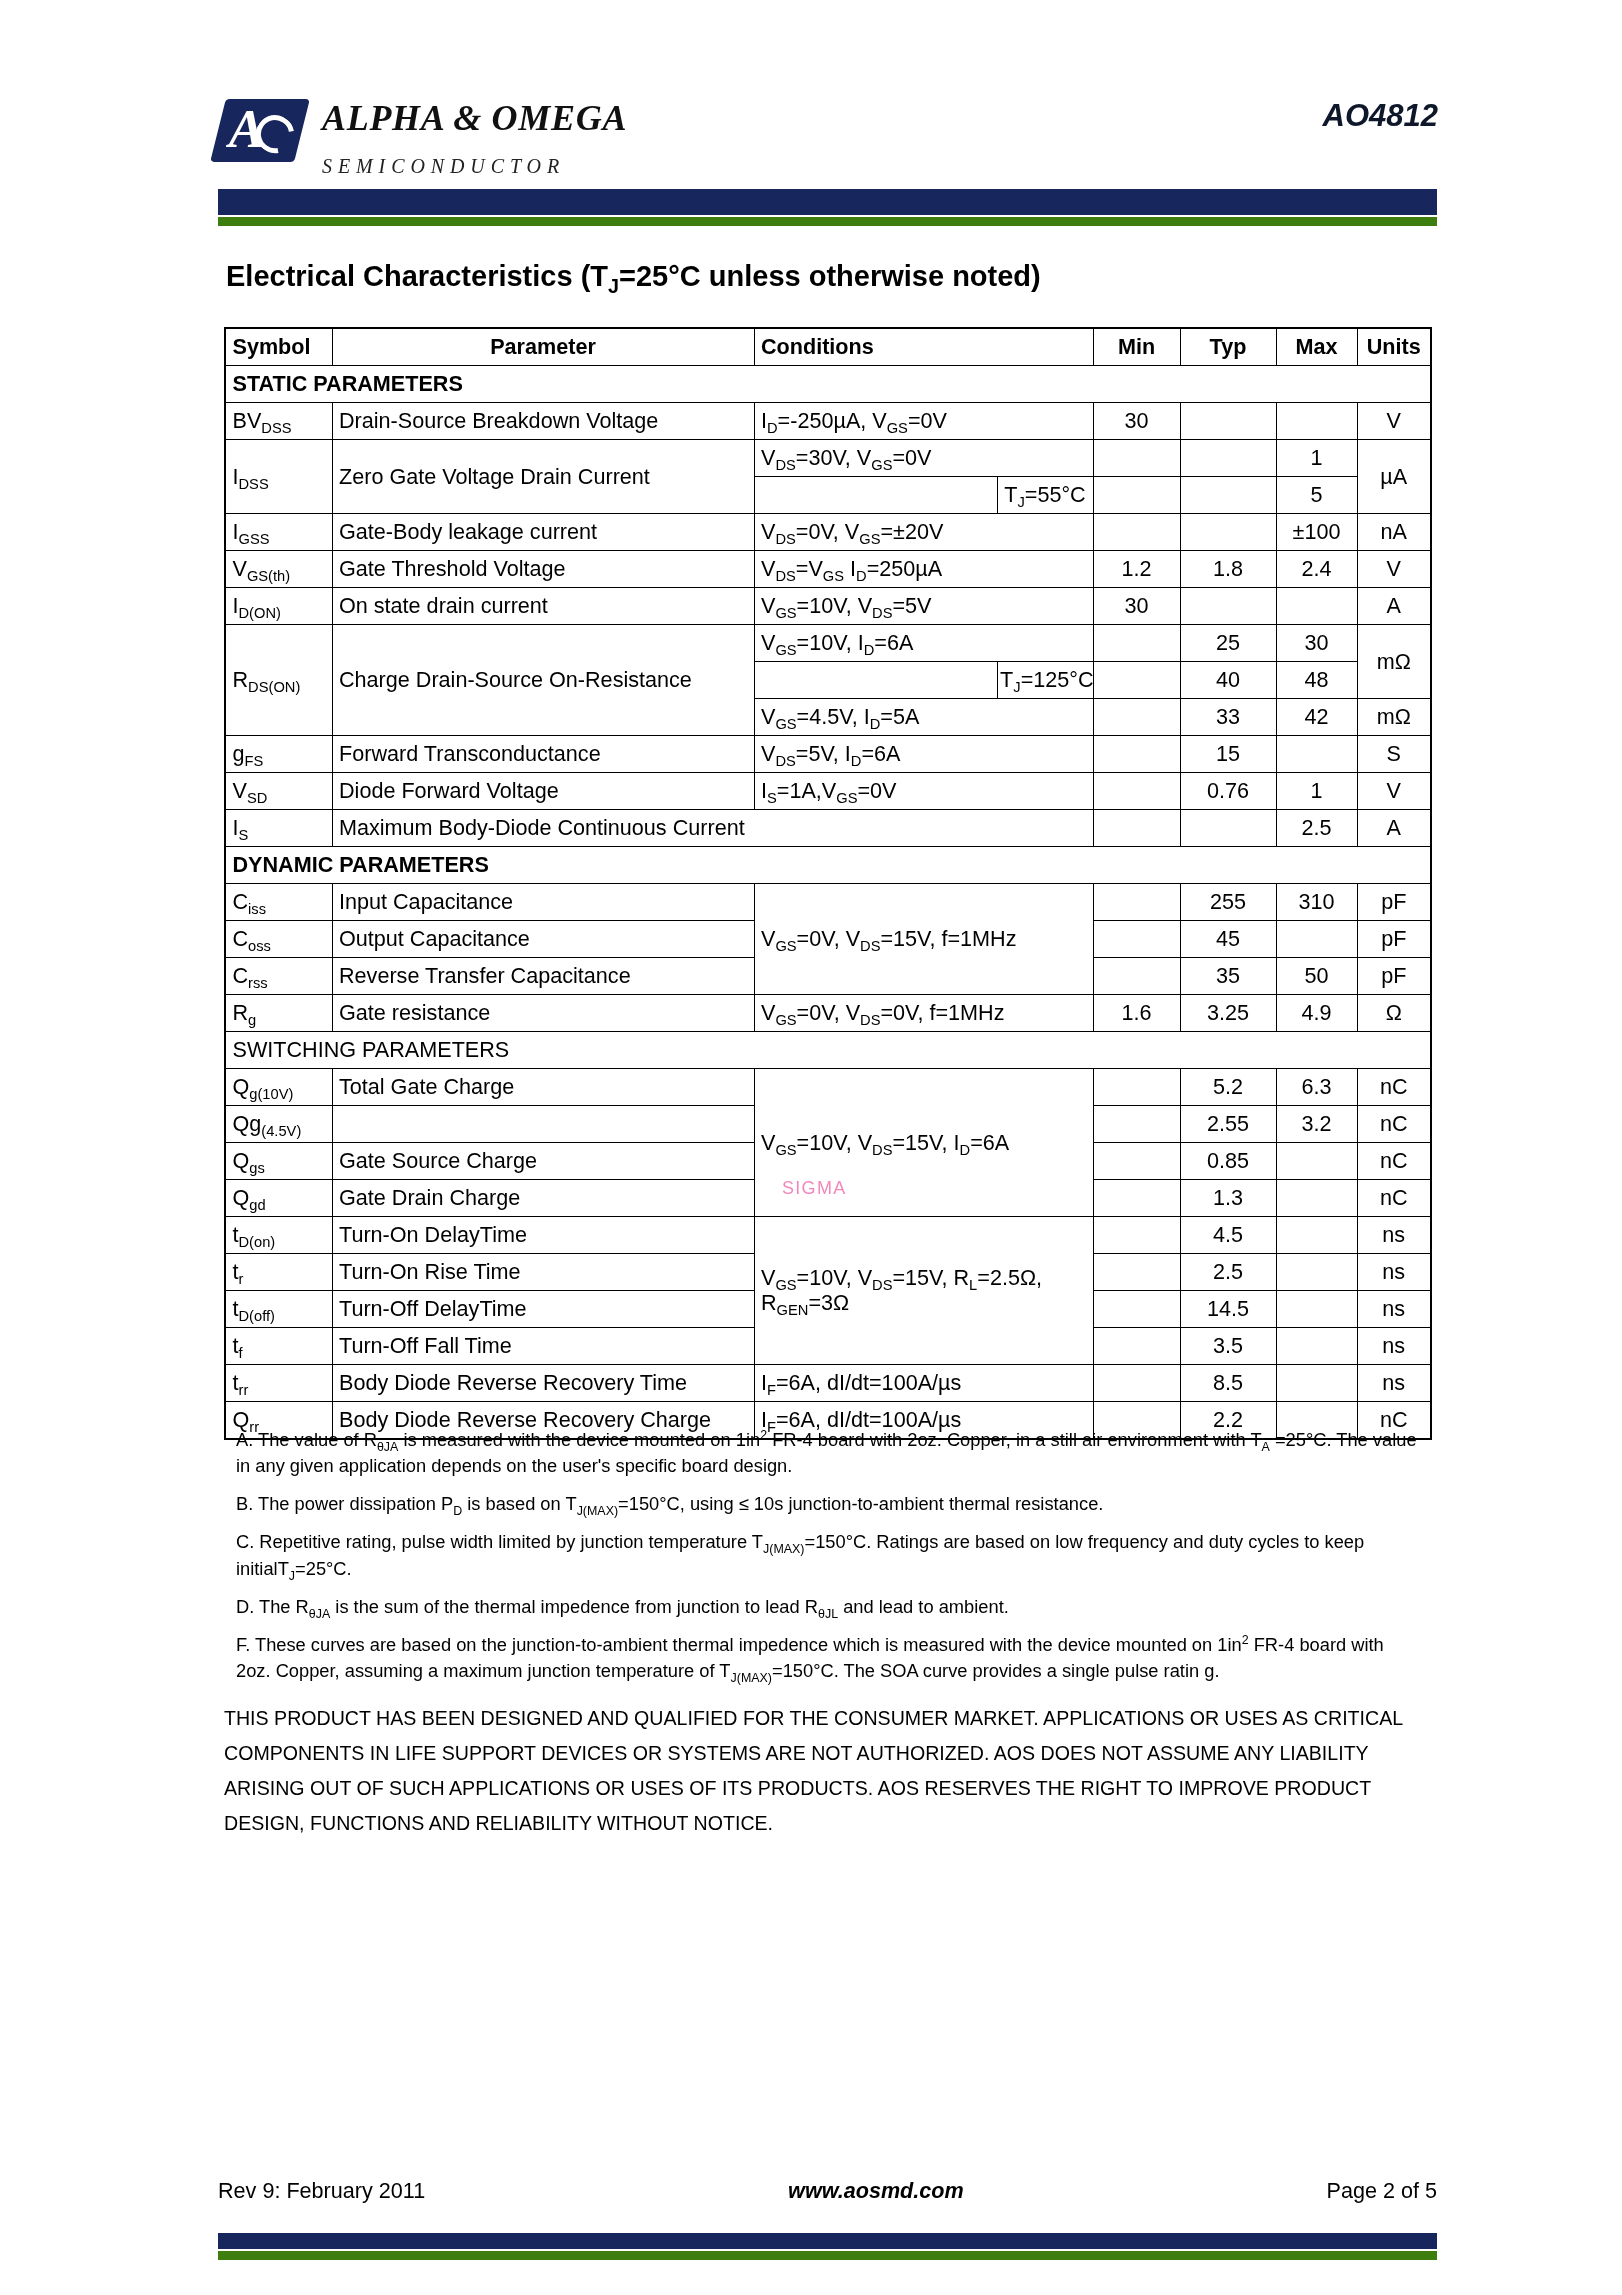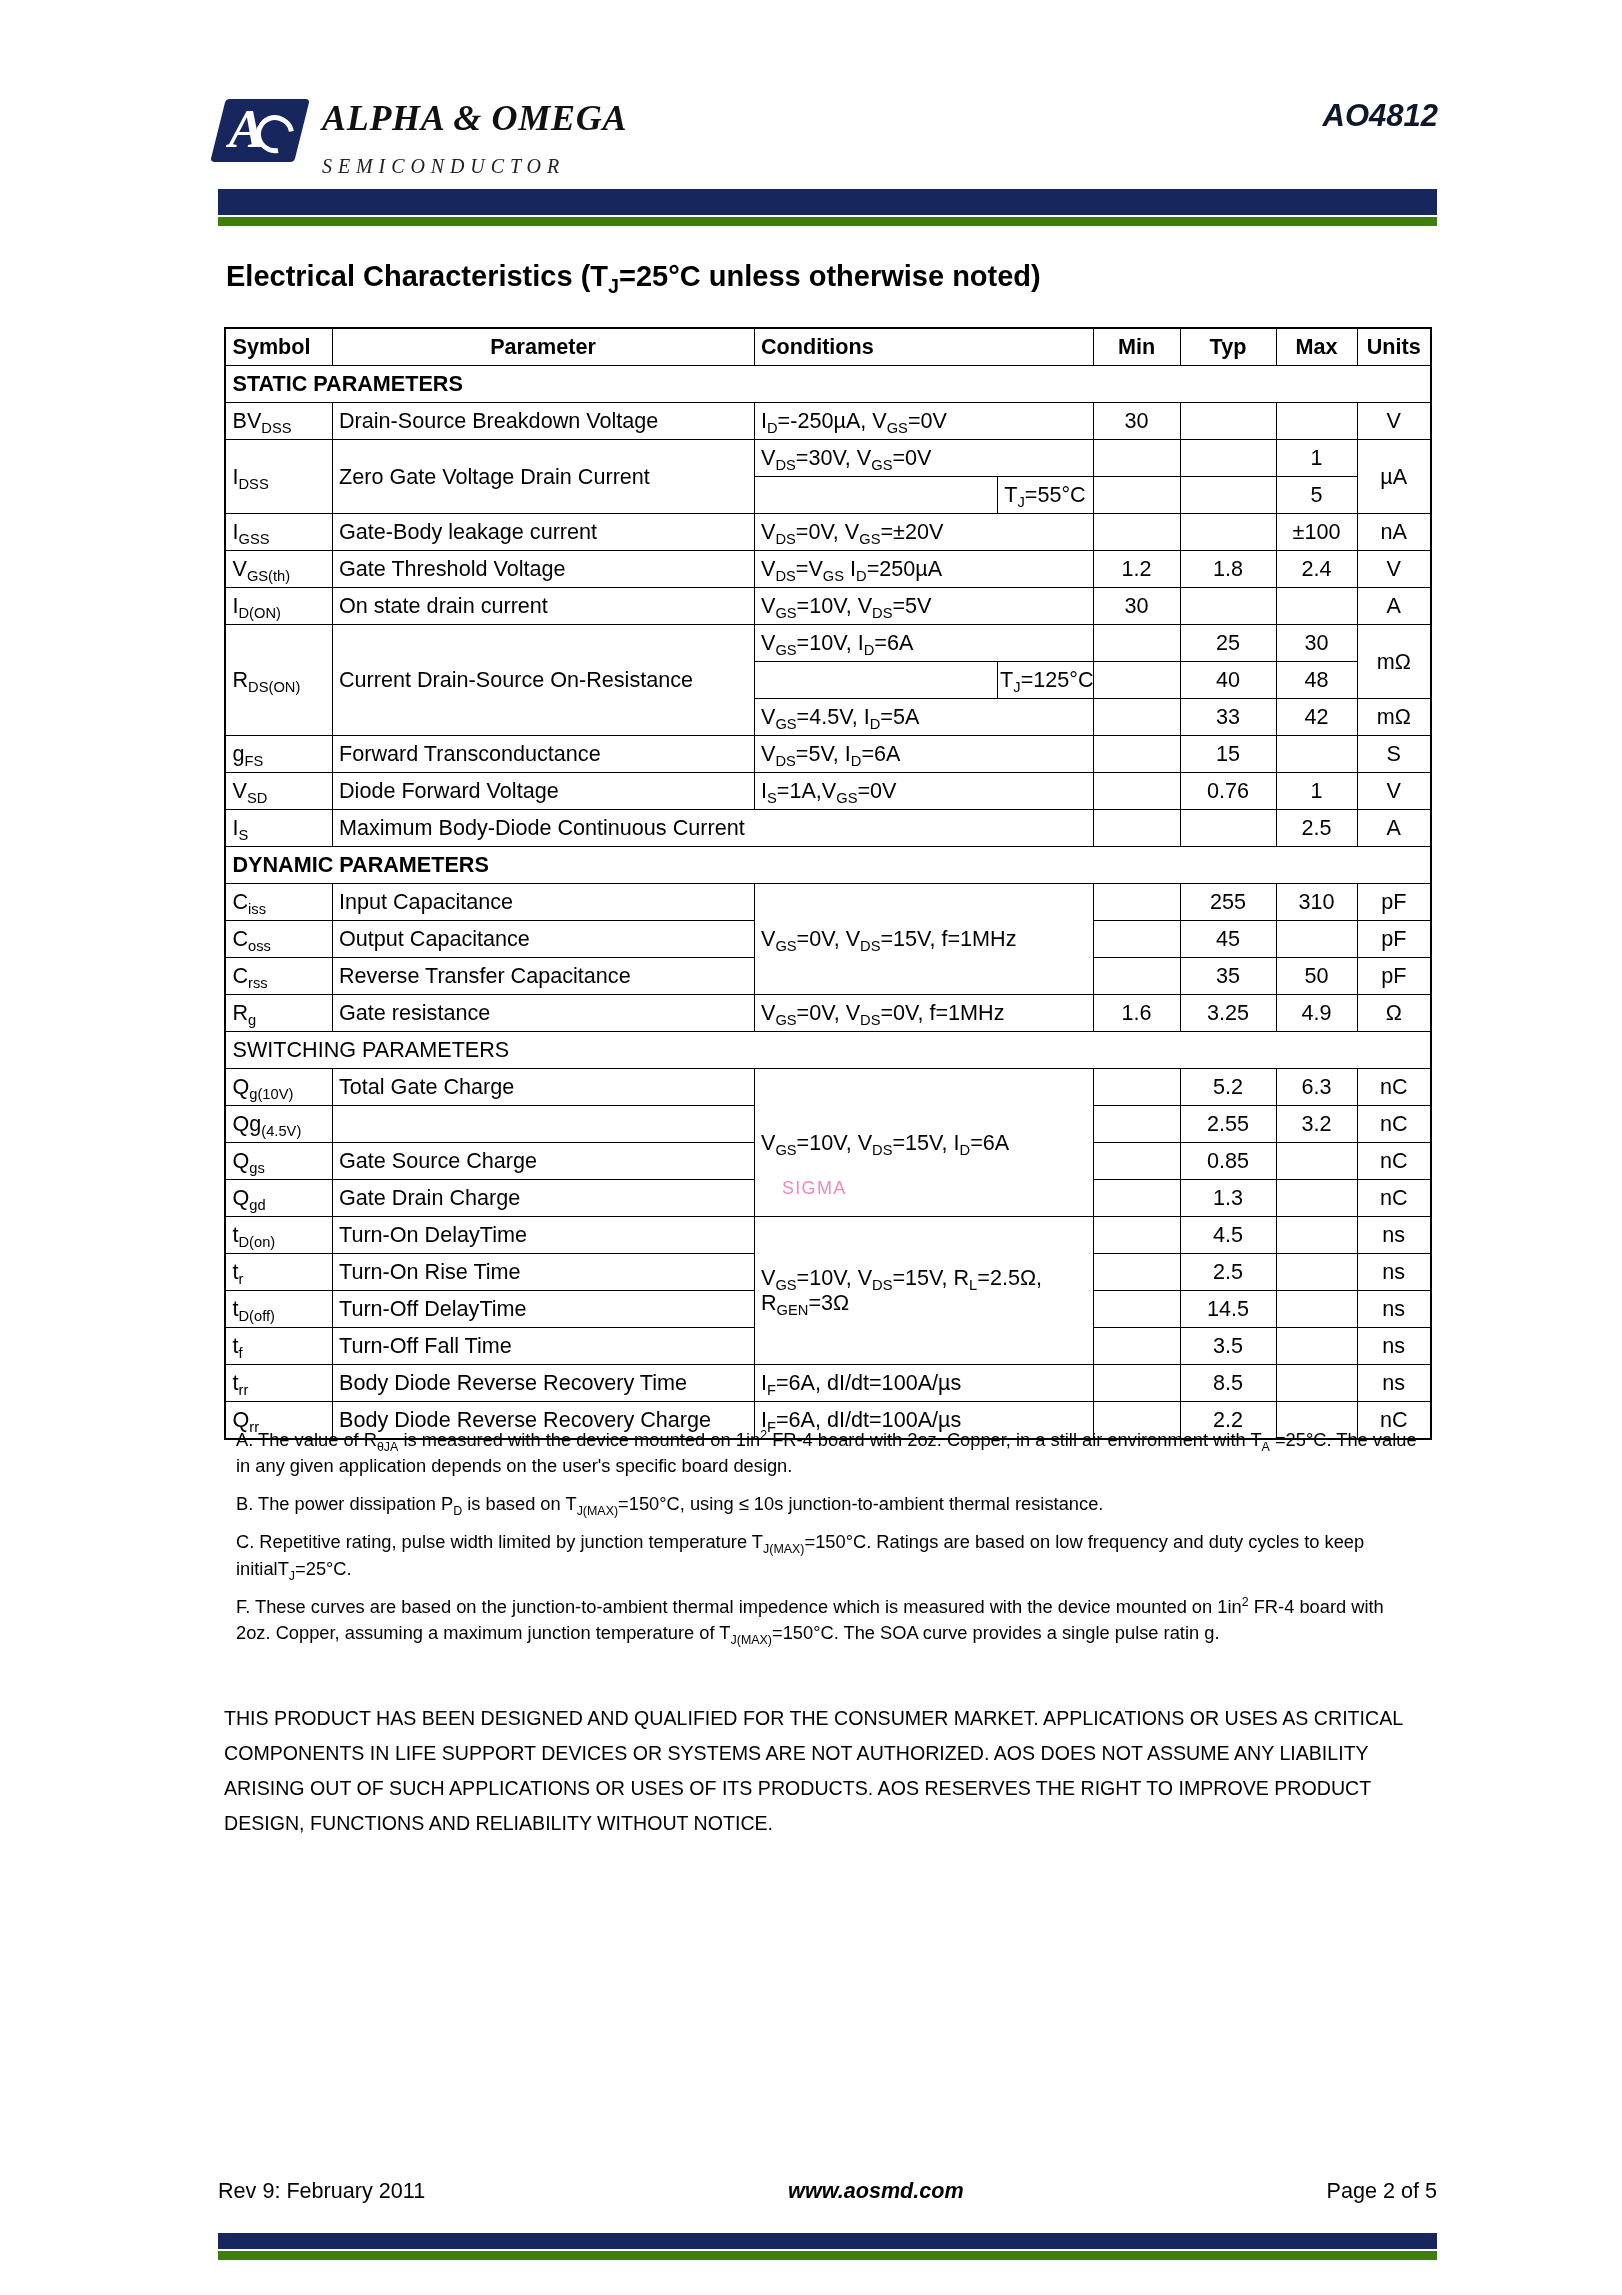--- a/index.html
+++ b/index.html
@@ -155,21 +155,21 @@
       <td>On state drain current</td>
       <td colspan="2">V<sub>GS</sub>=10V, V<sub>DS</sub>=5V</td>
       <td class="c">30</td>
       <td class="c"></td>
       <td class="c"></td>
       <td class="c">A</td>
     </tr>
 
     <tr>
       <td rowspan="3">R<sub>DS(ON)</sub></td>
-      <td rowspan="3">Current Drain-Source On-Resistance</td>
+      <td rowspan="3">Charge Drain-Source On-Resistance</td>
       <td colspan="2">V<sub>GS</sub>=10V, I<sub>D</sub>=6A</td>
       <td class="c"></td>
       <td class="c">25</td>
       <td class="c">30</td>
       <td rowspan="2" class="c">mΩ</td>
     </tr>
     <tr>
       <td></td>
       <td class="c">T<sub>J</sub>=125°C</td>
       <td class="c"></td>
@@ -347,20 +347,21 @@
     </tr>
   </tbody>
     </table>
 
   <div class="watermark">SIGMA</div>
 
   <div class="notes">
     <p class="note">A. The value of R<sub>θJA</sub> is measured with the device mounted on 1in<sup>2</sup> FR-4 board with 2oz. Copper, in a still air environment with T<sub>A</sub> =25°C. The value in any given application depends on the user's specific board design.</p>
     <p class="note">B. The power dissipation P<sub>D</sub> is based on T<sub>J(MAX)</sub>=150°C, using ≤ 10s junction-to-ambient thermal resistance.</p>
     <p class="note">C.  Repetitive rating, pulse width limited by junction temperature T<sub>J(MAX)</sub>=150°C. Ratings are based on low frequency and duty  cycles to keep initialT<sub>J</sub>=25°C.</p>
+    <p class="note">D. The R<sub>θJA</sub> is the sum of the thermal impedence from junction to lead R<sub>θJL</sub> and lead to ambient.</p>
     <p class="note">F. These curves are based on the junction-to-ambient thermal impedence which is measured with the device mounted on 1in<sup>2</sup>  FR-4 board with 2oz. Copper, assuming a maximum junction temperature of T<sub>J(MAX)</sub>=150°C. The SOA curve provides a single pulse ratin g.</p>
   </div>
 
   <div class="disclaimer">THIS PRODUCT HAS BEEN DESIGNED AND QUALIFIED FOR THE CONSUMER MARKET. APPLICATIONS OR USES AS CRITICAL COMPONENTS IN LIFE SUPPORT DEVICES OR SYSTEMS ARE NOT AUTHORIZED. AOS DOES NOT ASSUME ANY LIABILITY ARISING OUT OF SUCH APPLICATIONS OR USES OF ITS PRODUCTS.  AOS RESERVES THE RIGHT TO IMPROVE PRODUCT DESIGN, FUNCTIONS AND RELIABILITY WITHOUT NOTICE.</div>
 
   <div class="footer-row">
     <span>Rev 9: February 2011</span>
     <span class="footer-url">www.aosmd.com</span>
     <span>Page 2 of 5</span>
   </div>

